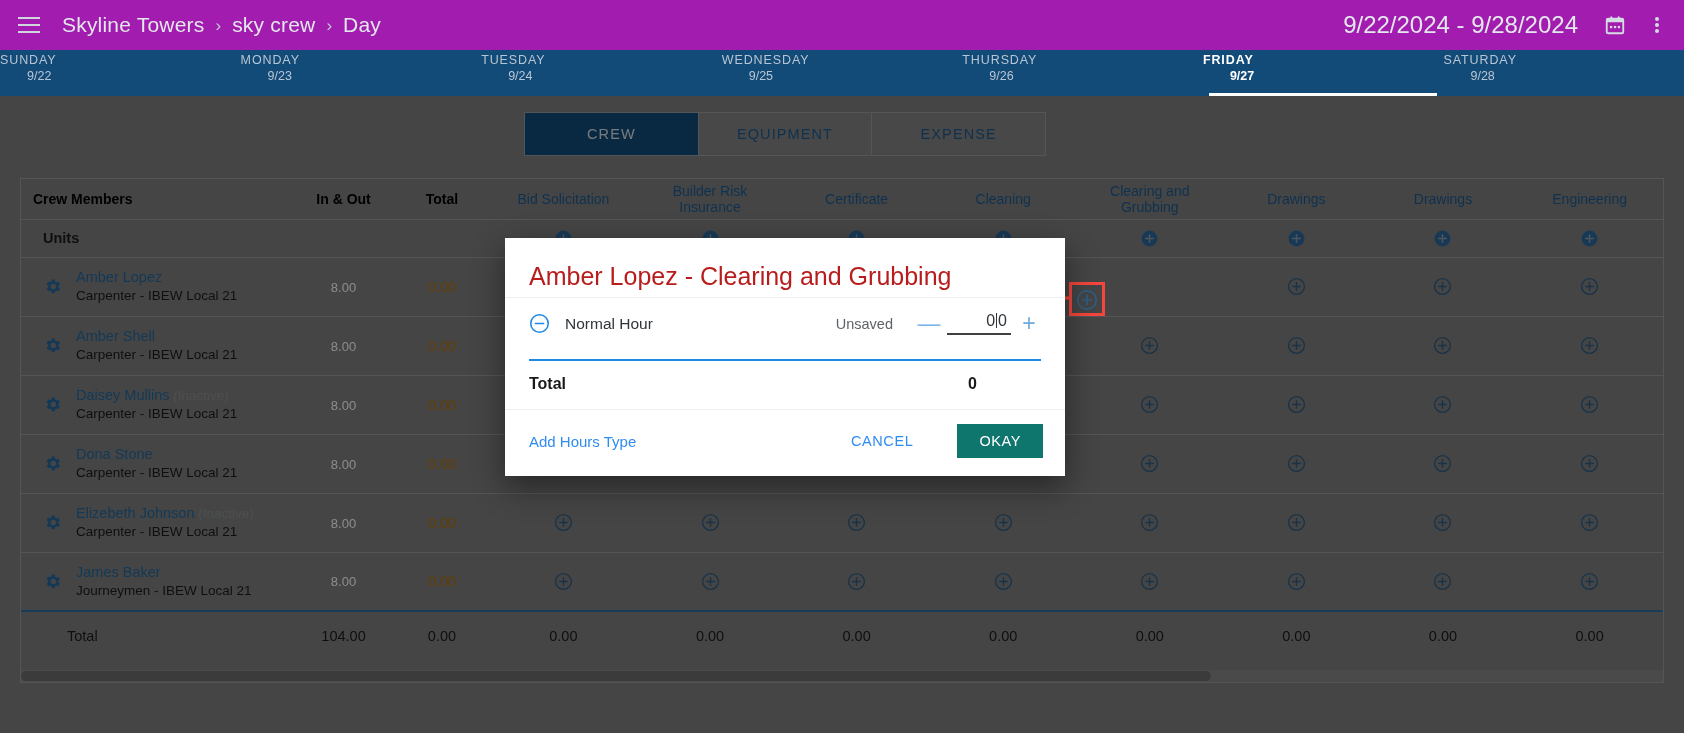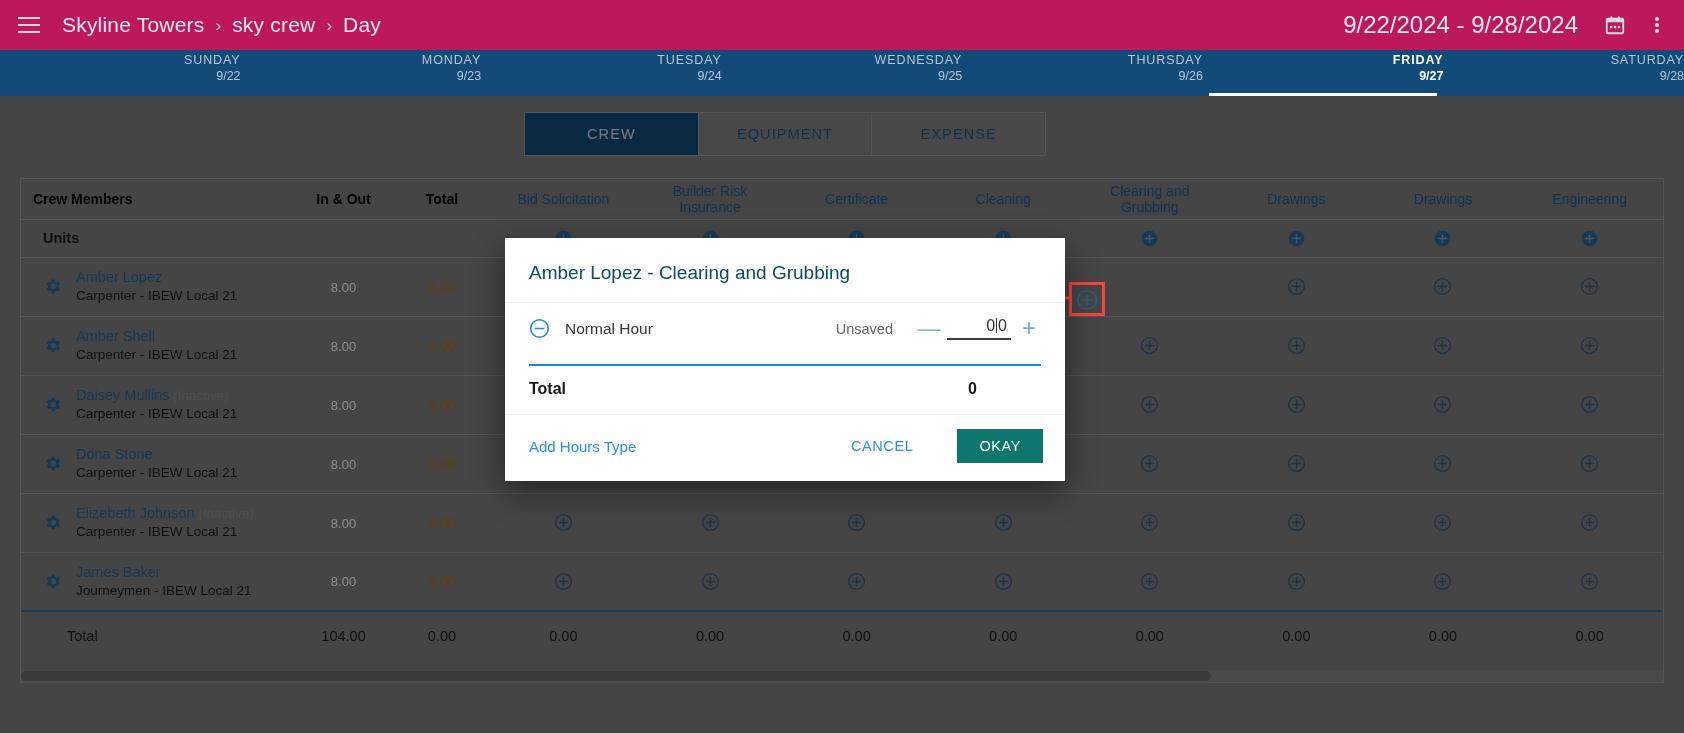--- a/index.html
+++ b/index.html
@@ -25,21 +25,21 @@
     background: rgba(0,0,0,0.46);
     z-index: 50;
   }
 
   
   #topbar {
     position: absolute;
     left: 0; top: 0;
     width: 1684px;
     height: 50px;
-    background: #be185d;
+    background: #a21caf;
     display: flex;
     align-items: center;
     z-index: 60;
   }
   #hamburger {
     width: 22px; height: 16px;
     margin-left: 18px; margin-right: 22px;
     display: flex; flex-direction: column; justify-content: space-between;
     cursor: pointer;
   }
@@ -87,21 +87,21 @@
   #weekstrip {
     position: absolute;
     left: 0; top: 50px;
     width: 1684px; height: 46px;
     background: #124A78;
     display: flex;
     z-index: 60;
   }
   .daycell {
     flex: 1 1 0;
-    text-align: right;
+    text-align: left;
     color: #b9c6d2;
     line-height: 1.1;
     padding-top: 4px;
     cursor: pointer;
     position: relative;
   }
   .daycell .dname { font-size: 12.5px; letter-spacing: .9px; }
   .daycell .ddate { font-size: 12.5px; margin-top: 2px; margin-left: 27px; }
   .daycell.active .dname,
   .daycell.active .ddate { color: #ffffff; font-weight: bold; }
@@ -260,23 +260,23 @@
   
   #dialog {
     position: absolute;
     left: 505px; top: 238px;
     width: 560px;
     background: #ffffff;
     z-index: 80;
     box-shadow: 0 11px 30px rgba(0,0,0,0.45);
   }
   #dlg-title {
-    font-size: 19px;
-    color: #0c4a6e;
-    padding: 24px 24px 18px 24px;
+    font-size: 25px;
+    color: #b91c1c;
+    padding: 24px 24px 6px 24px;
     border-bottom: 1px solid #eceef0;
   }
   .hourrow {
     display: flex;
     align-items: center;
     padding: 14px 24px 6px 24px;
   }
   .minus-circle { width: 21px; height: 21px; flex: 0 0 auto; cursor: pointer; }
   .hourname { font-size: 15.5px; color: #303538; margin-left: 15px; }
   .unsaved {

